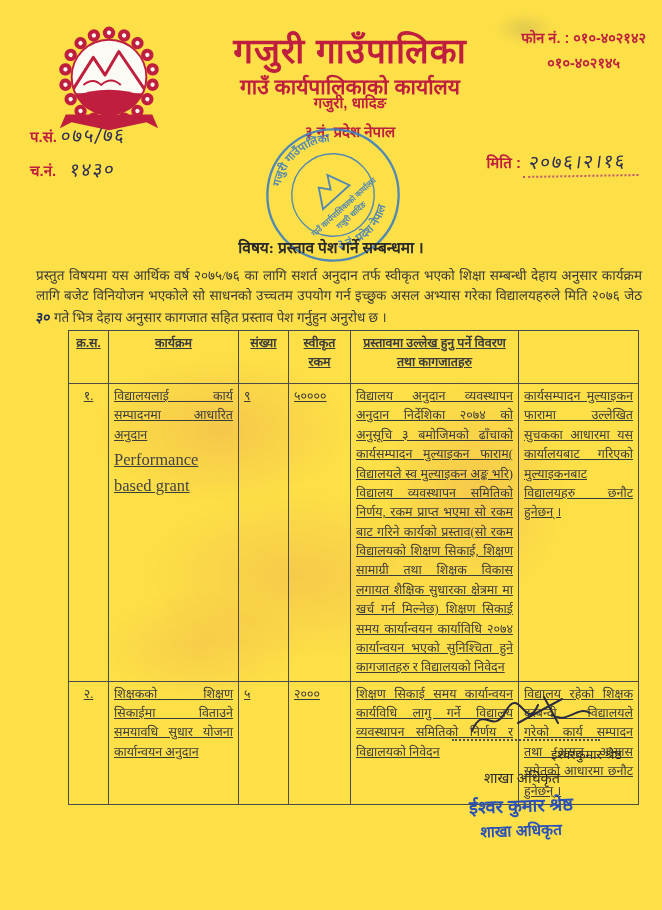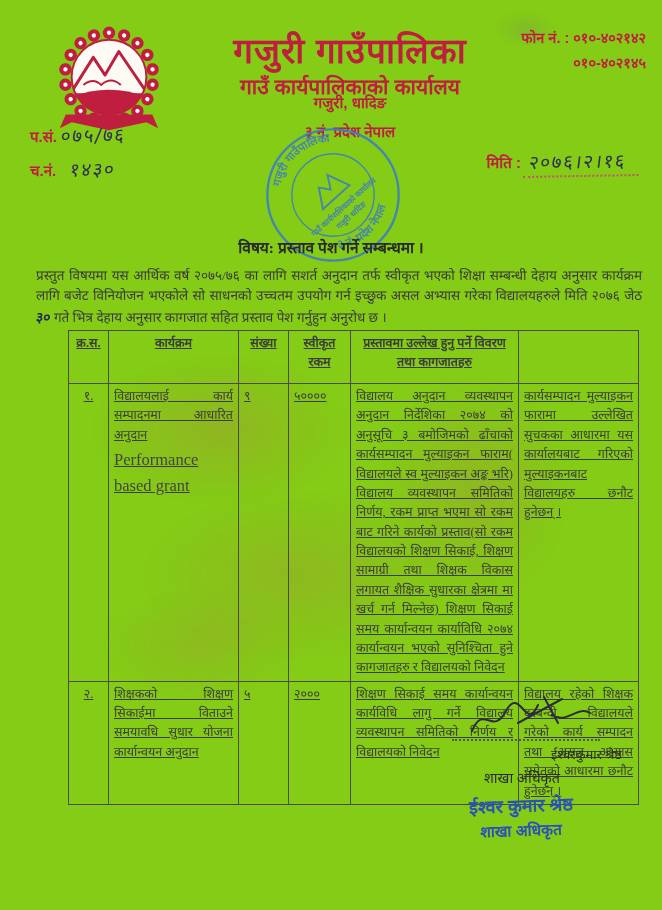--- a/index.html
+++ b/index.html
@@ -6,38 +6,38 @@
     --red:#bf1e3e;
     --ink:#2f2f55;
     --blue:#3c7dc2;
     --stampblue:#2a51b8;
     --body:#3b3b3b;
     --line:#4b4b4b;
   }
   html,body{margin:0;padding:0;background:#888;}
   .page{
     position:relative;width:662px;height:910px;margin:0 auto;
-    background:#84cc16;overflow:hidden;
+    background:#fde047;overflow:hidden;
     font-family:"Liberation Serif","DejaVu Serif",serif;
   }
   
   .logo{position:absolute;left:50px;top:18px;width:118px;height:122px;}
   .hdr-title{position:absolute;left:175px;top:26px;width:350px;text-align:center;
     color:var(--red);font-weight:bold;font-size:35px;letter-spacing:1px;
     font-family:"Liberation Sans","DejaVu Sans",sans-serif;}
   .hdr-office{position:absolute;left:175px;top:72px;width:350px;text-align:center;
     color:var(--red);font-weight:bold;font-size:21px;
     font-family:"Liberation Sans","DejaVu Sans",sans-serif;}
   .hdr-addr{position:absolute;left:175px;top:92px;width:350px;text-align:center;
     color:var(--red);font-weight:bold;font-size:15px;
     font-family:"Liberation Sans","DejaVu Sans",sans-serif;}
   .hdr-prov{position:absolute;left:175px;top:121px;width:350px;text-align:center;
     color:var(--red);font-weight:bold;font-size:15px;
     font-family:"Liberation Sans","DejaVu Sans",sans-serif;}
-  .phone{position:absolute;right:16px;top:26px;text-align:right;color:var(--red);
+  .phone{position:absolute;right:16px;top:26px;text-align:center;color:var(--red);
     font-weight:bold;font-size:14.5px;line-height:1.7;
     font-family:"Liberation Sans","DejaVu Sans",sans-serif;}
   
   .refs{position:absolute;left:30px;top:118px;line-height:1.8;}
   .ref-label{color:var(--red);font-weight:bold;font-size:15px;
     font-family:"Liberation Sans","DejaVu Sans",sans-serif;margin-top:28px;}
   .hand{display:inline-block;transform:skewX(-8deg) rotate(-1deg);color:var(--ink);
     font-size:19px;letter-spacing:1.5px;font-family:"DejaVu Sans",sans-serif;}
   .date-line{position:absolute;right:22px;top:148px;}
   .date-line .hand{border-bottom:2px dotted #c2546d;padding:0 14px 1px 4px;}

